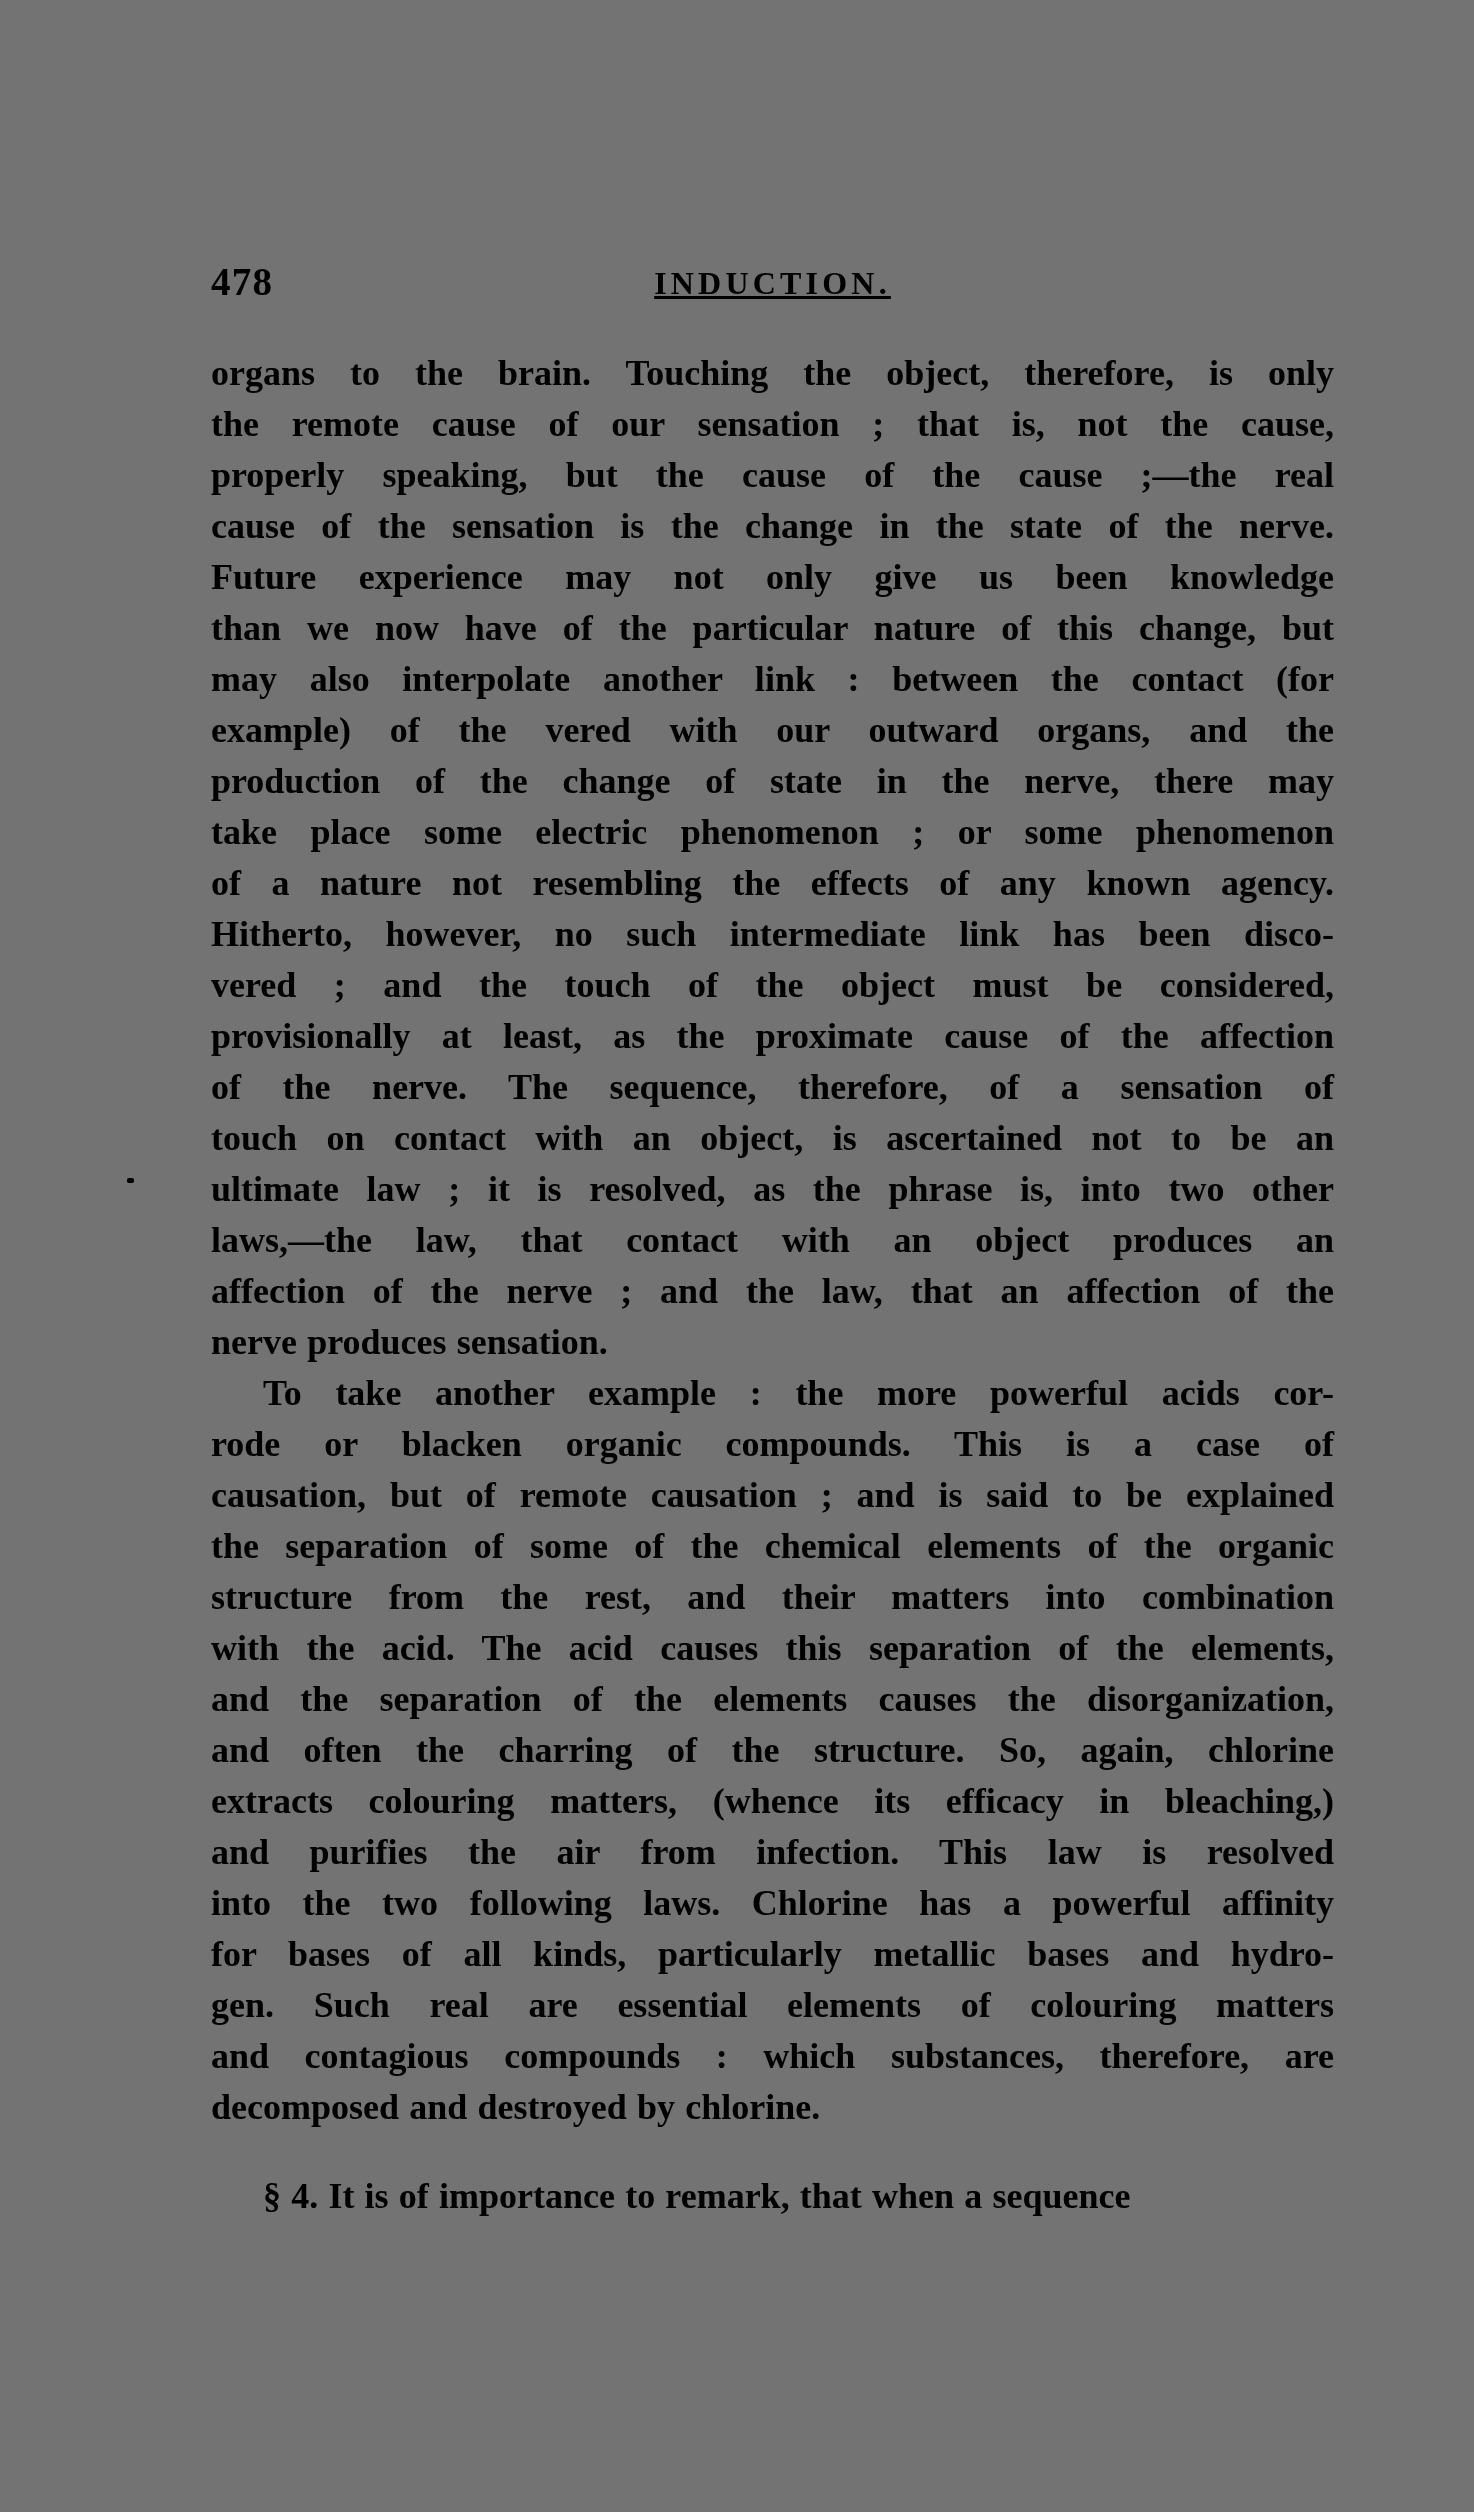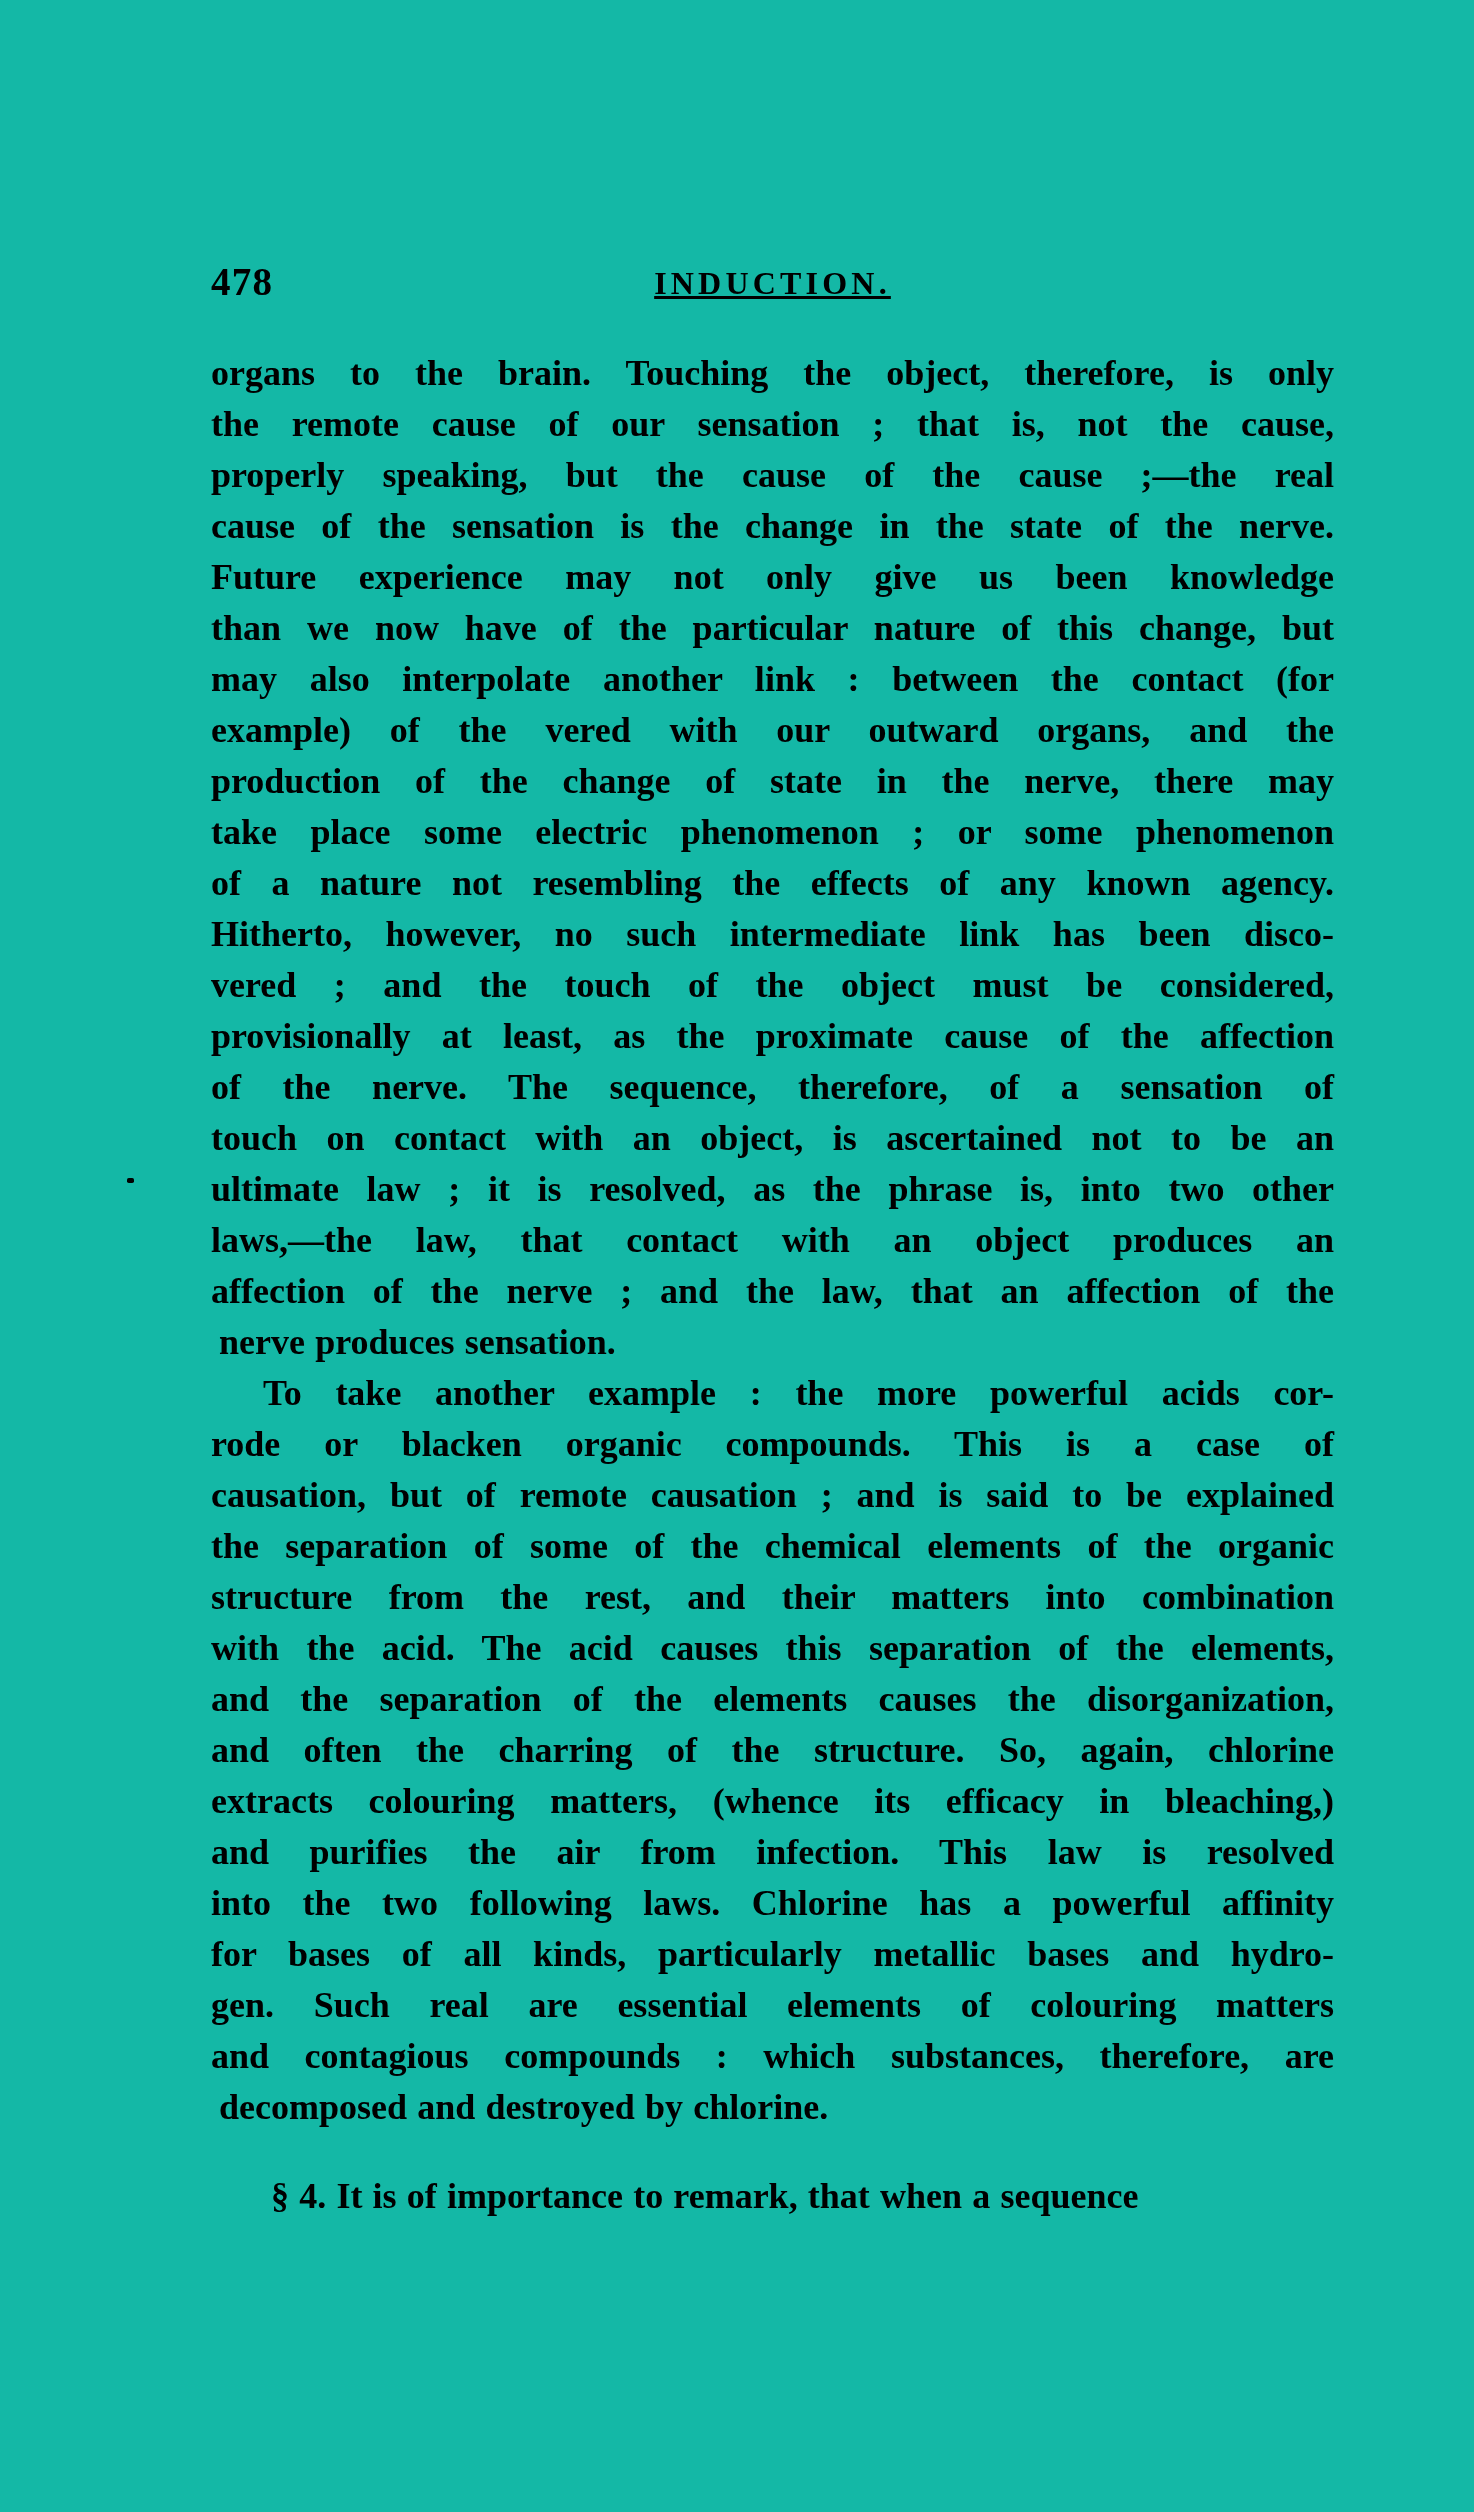--- a/index.html
+++ b/index.html
@@ -4,21 +4,21 @@
 <style>
   html, body {
     margin: 0;
     padding: 0;
     background: #ffffff;
   }
   #page {
     position: relative;
     width: 1475px;
     height: 2512px;
-    background: #14b8a6;
+    background: #737373;
     overflow: hidden;
     font-family: "Liberation Serif", "DejaVu Serif", serif;
     color: #000;
   }
   
   #running-head {
     position: absolute;
     left: 211px;
     top: 262px;
     width: 1123px;
@@ -59,21 +59,20 @@
   .para { margin: 0; }
   .para.spaced { margin-top: 38px; }
   .line {
     text-align: justify;
     text-align-last: justify;
     white-space: normal;
   }
   .line.indent { text-indent: 52px; }
   .line.last {
     text-align-last: left;
-    margin-left: 8px;
   }
   
   #ink-speck {
     position: absolute;
     left: 127px;
     top: 1178px;
     width: 6.6px;
     height: 4.8px;
     background: #000;
     border-radius: 1.8px;

